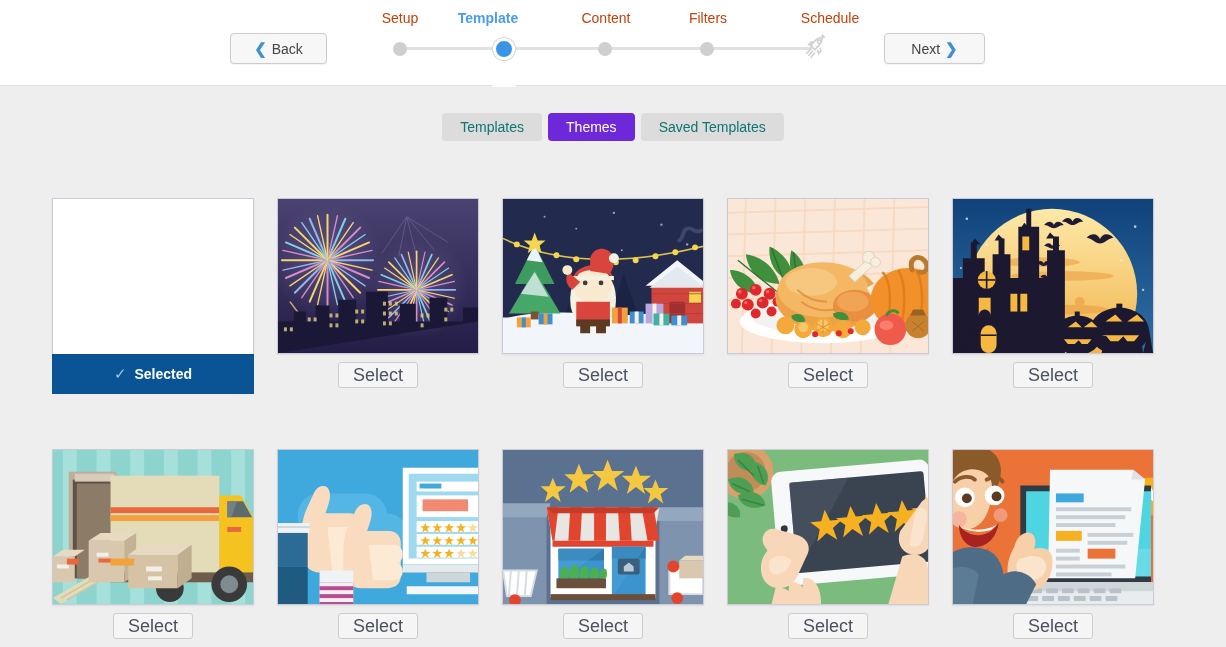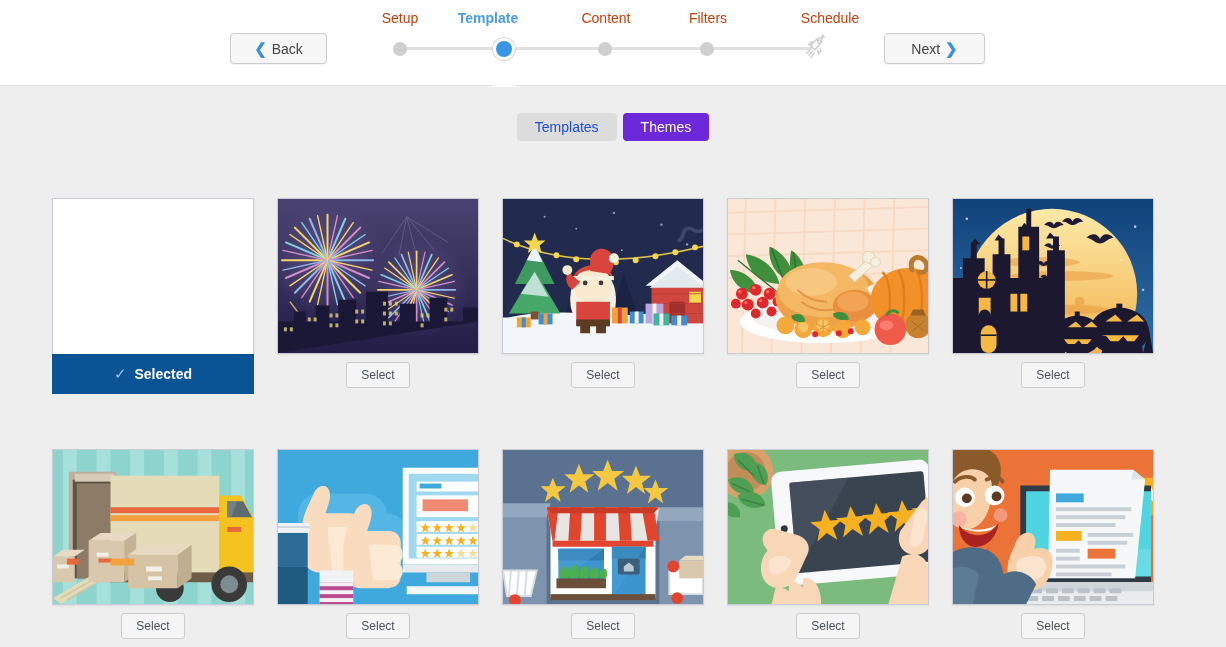--- a/index.html
+++ b/index.html
@@ -66,21 +66,21 @@
     z-index:3;
   }
 
   
   .tabbar{
     position:absolute; top:113px; left:0; width:1226px;
     display:flex; justify-content:center; gap:6px;
   }
   .tab{
     height:28px; padding:0 18px; border-radius:4px;
-    background:#dcdcdc; color:#1d4ed8; font-size:14px;
+    background:#dcdcdc; color:#0f766e; font-size:14px;
     display:flex; align-items:center; justify-content:center;
     cursor:pointer; border:none; white-space:nowrap;
   }
   .tab.active{ background:#6d28d9; color:#ffffff;text-align:right; }
 
   
   .grid{
     position:absolute; top:198px; left:52px;
     width:1122px;
     display:grid;
@@ -93,21 +93,21 @@
     width:202px; height:156px;
     border:1px solid #c9ccd6; background:#ffffff;
     overflow:hidden; position:relative;
     box-shadow:0 1px 2px rgba(0,0,0,.07);
   }
   .thumb svg{ display:block; width:100%; height:100%; }
   .card-action{
     margin-top:8px; display:flex; justify-content:center;
   }
   .btn-select{
-    height:26px; padding:0 14px; font-size:12px; color:#4a5260;
+    height:26px; padding:0 14px; font-size:18px; color:#4a5260;
     background:#f5f5f5; border:1px solid #cccccc; border-radius:3px;
     cursor:pointer; line-height:24px;
   }
   .selected-bar{
     width:202px; height:40px; background:#0a5394; color:#ffffff;
     display:flex; align-items:center; justify-content:center; gap:8px;
     font-size:14px; font-weight:bold; cursor:pointer;
   }
   .selected-bar .check{ color:#9fc5e8; font-weight:normal; font-size:15px; }
   .card.is-selected .thumb{ border-bottom:none; }
@@ -164,20 +164,23 @@
   </div>
   <div class="notch"></div>
 </div>
 
 <div class="tabbar">
   <div class="tab">
       <span>Templates</span>
     </div>
   <div class="tab active">
       <span>Themes</span>
+    </div>
+  <div class="tab">
+      <span>Saved Templates</span>
     </div>
 </div>
 
 <div class="grid">
 
   <div class="card is-selected">
     <div class="thumb">
       <svg viewBox="0 0 202 156" preserveAspectRatio="none">
           <rect width="202" height="156" fill="#ffffff"></rect>
         </svg>

